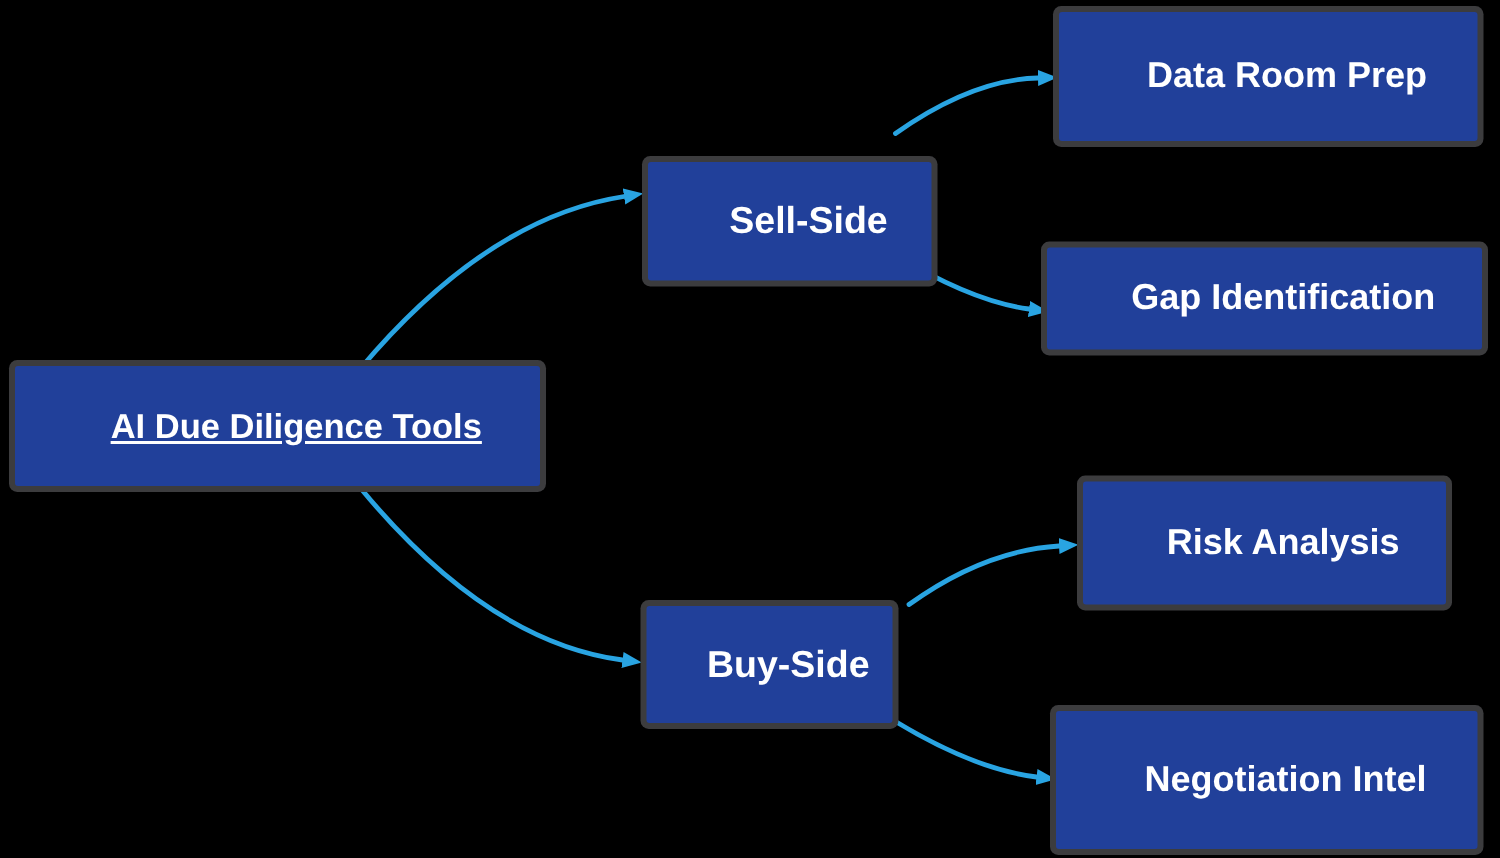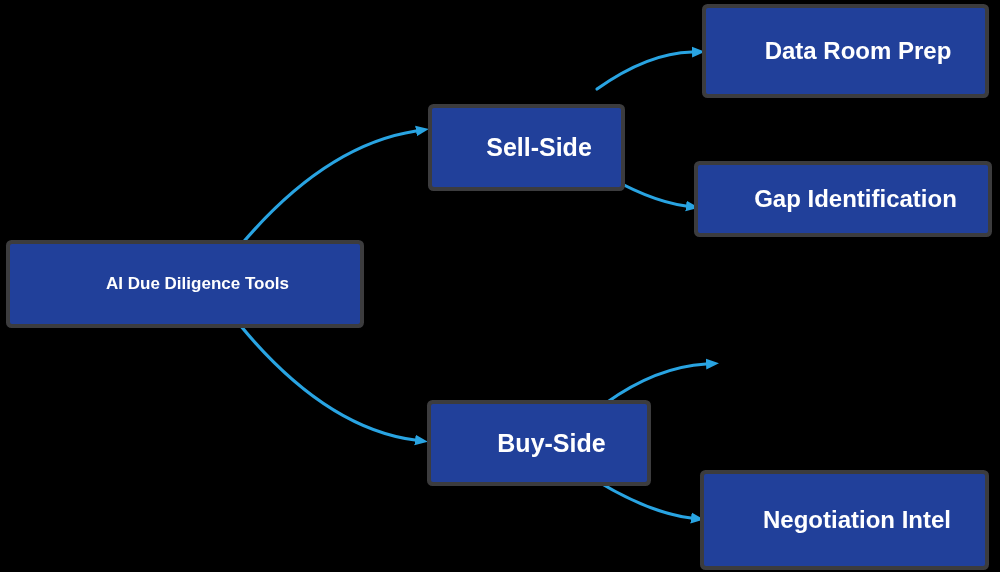--- a/index.html
+++ b/index.html
@@ -42,25 +42,25 @@
     border-radius: 2px;
     color: var(--label-text, #ffffff);
     font-weight: 600;
     text-align: center;
     box-sizing: border-box;
     cursor: default;
     padding-left: 25px;
   }
   .node .label { pointer-events: none; }
 
-  #node-root            { left: 10px;  top: 244px; width: 350px; height: 80px; font-size: 17px; }
+  #node-root            { left: 10px;  top: 244px; width: 350px; height: 80px; font-size: 23px; text-decoration: underline; }
   #node-sell-side       { left: 432px; top: 92px;  width: 189px; height: 79px; font-size: 25px; margin-top: 16px; }
   #node-data-room-prep  { left: 706px; top: 8px;   width: 279px; height: 86px; font-size: 24px; }
   #node-gap-identification { left: 698px; top: 165px; width: 290px; height: 68px; font-size: 24px; }
-  #node-buy-side        { left: 431px; top: 404px; width: 216px; height: 78px; font-size: 25px; }
+  #node-buy-side        { left: 431px; top: 404px; width: 164px; height: 78px; font-size: 25px; }
   #node-risk-analysis   { left: 722px; top: 321px; width: 242px; height: 82px; font-size: 24px; }
   #node-negotiation-intel { left: 704px; top: 474px; width: 281px; height: 92px; font-size: 24px; text-align: right; }
 </style>
 </head>
 <body>
 
 <div class="canvas">
 
   <svg class="connectors" viewBox="0 0 1000 572" aria-hidden="true">
     <defs>
@@ -89,18 +89,21 @@
   </div>
 
   <div class="node" id="node-gap-identification">
     <span class="label">Gap Identification</span>
   </div>
 
   <div class="node" id="node-buy-side">
     <span class="label">Buy-Side</span>
   </div>
 
+  <div class="node" id="node-risk-analysis">
+    <span class="label">Risk Analysis</span>
+  </div>
 
   <div class="node" id="node-negotiation-intel">
     <span class="label">Negotiation Intel</span>
   </div>
 
 </div>
 
 </body></html>

